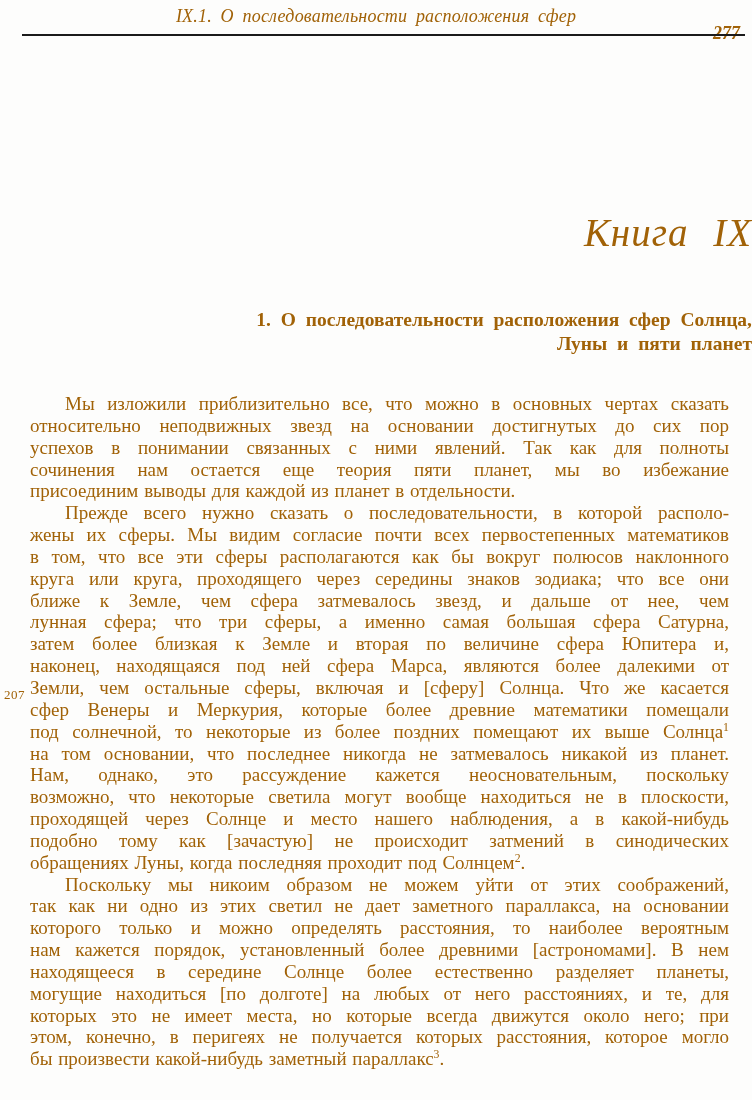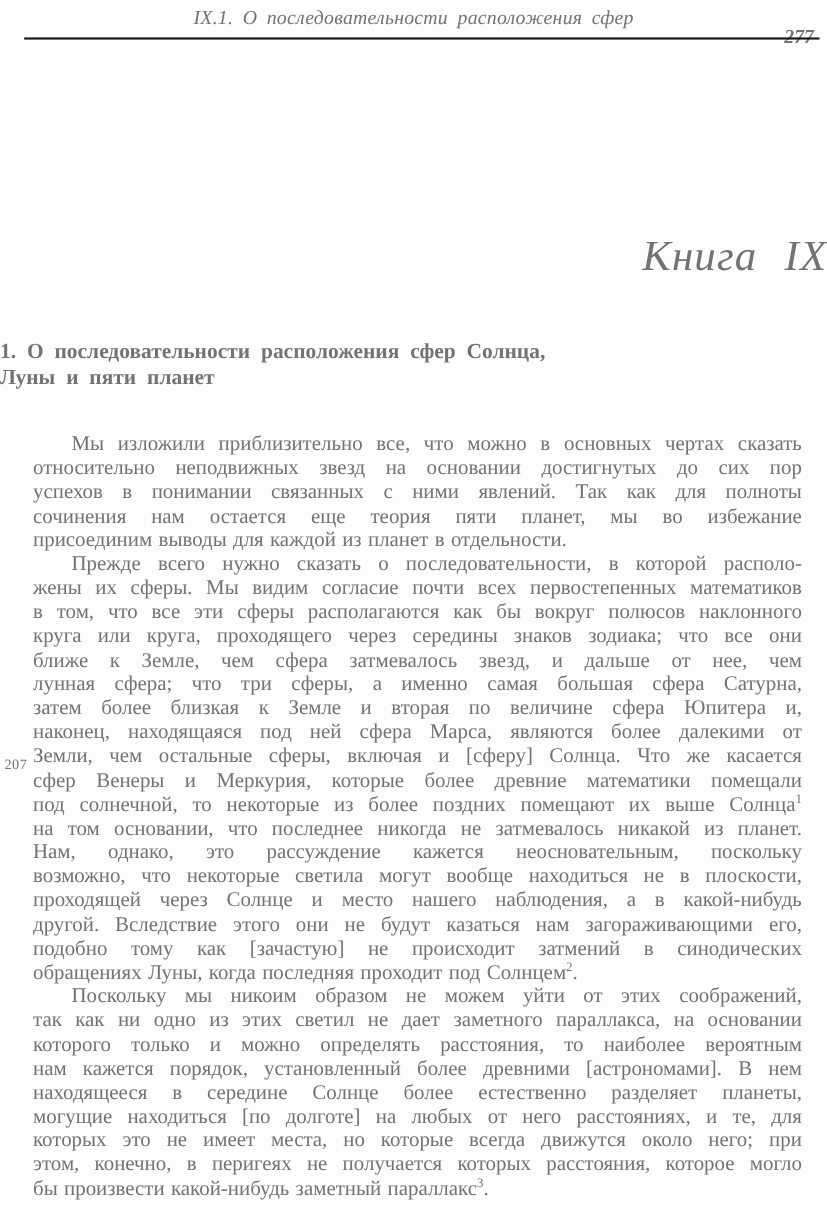--- a/index.html
+++ b/index.html
@@ -5,21 +5,21 @@
   html, body {
     margin: 0;
     padding: 0;
     background: #ffffff;
   }
   .page {
     position: relative;
     width: 752px;
     height: 1100px;
     background: #fdfdfc;
-    color: #737373;
+    color: #a16207;
     font-family: "Liberation Serif", "DejaVu Serif", serif;
     overflow: hidden;
   }
   
   .running-title {
     position: absolute;
     top: 5px;
     left: 0;
     right: 0;
     text-align: center;
@@ -58,21 +58,21 @@
     line-height: 44px;
     word-spacing: 14px;
     letter-spacing: 1px;
   }
   
   .section-heading {
     position: absolute;
     top: 308px;
     left: 0;
     right: 0;
-    text-align: left;
+    text-align: right;
     font-weight: 700;
     font-size: 19.5px;
     line-height: 23.5px;
     word-spacing: 5px;
   }
   
   .body-text {
     position: absolute;
     top: 377px;
     left: 30px;
@@ -142,21 +142,20 @@
         <div class="line">лунная сфера; что три сферы, а именно самая большая сфера Сатурна,</div>
         <div class="line">затем более близкая к Земле и вторая по величине сфера Юпитера и,</div>
         <div class="line">наконец, находящаяся под ней сфера Марса, являются более далекими от</div>
         <div class="line">Земли, чем остальные сферы, включая и [сферу] Солнца. Что же касается</div>
         <div class="line">сфер Венеры и Меркурия, которые более древние математики помещали</div>
         <div class="line">под солнечной, то некоторые из более поздних помещают их выше Солнца<sup>1</sup></div>
         <div class="line">на том основании, что последнее никогда не затмевалось никакой из планет.</div>
         <div class="line">Нам, однако, это рассуждение кажется неосновательным, поскольку</div>
         <div class="line">возможно, что некоторые светила могут вообще находиться не в плоскости,</div>
         <div class="line">проходящей через Солнце и место нашего наблюдения, а в какой-нибудь</div>
-        <div class="line">другой. Вследствие этого они не будут казаться нам загораживающими его,</div>
         <div class="line">подобно тому как [зачастую] не происходит затмений в синодических</div>
         <div class="line last">обращениях Луны, когда последняя проходит под Солнцем<sup>2</sup>.</div>
       </div>
       <div class="para">
         <div class="line first">Поскольку мы никоим образом не можем уйти от этих соображений,</div>
         <div class="line">так как ни одно из этих светил не дает заметного параллакса, на основании</div>
         <div class="line">которого только и можно определять расстояния, то наиболее вероятным</div>
         <div class="line">нам кажется порядок, установленный более древними [астрономами]. В нем</div>
         <div class="line">находящееся в середине Солнце более естественно разделяет планеты,</div>
         <div class="line">могущие находиться [по долготе] на любых от него расстояниях, и те, для</div>

